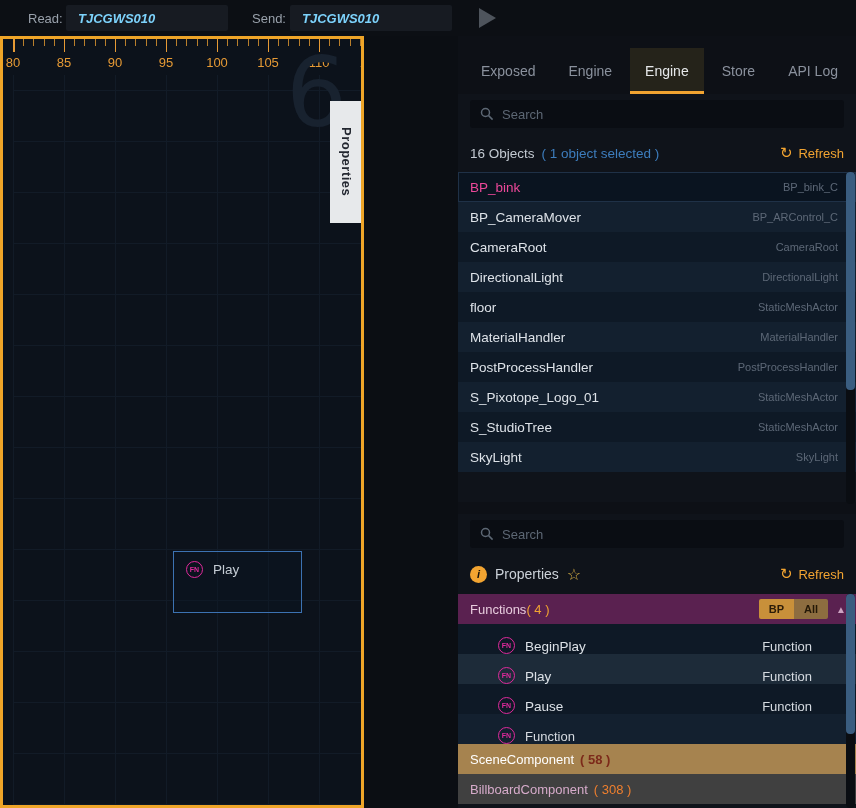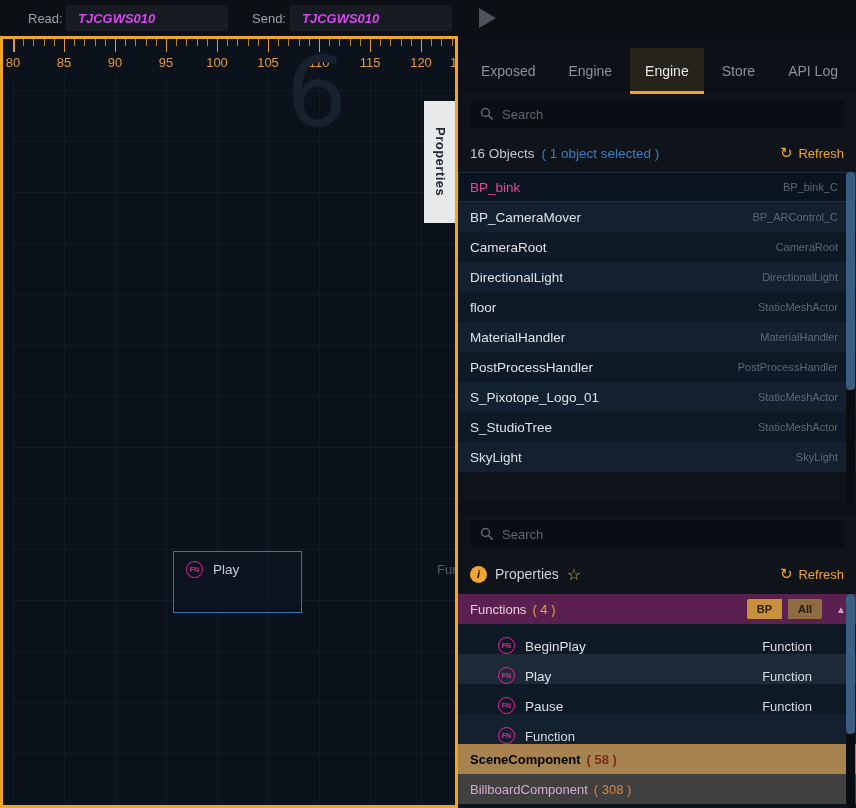--- a/index.html
+++ b/index.html
@@ -2,25 +2,25 @@
 <html><head>
 <meta charset="utf-8">
 <style>
   * { margin:0; padding:0; box-sizing:border-box; }
   html,body { width:856px; height:808px; background:#0b0e13; font-family:"Liberation Sans",sans-serif; overflow:hidden; position:relative; }
 
   
   .topbar { position:absolute; top:0; left:0; width:856px; height:36px; background:#0c0f14; }
   .tb-label { position:absolute; top:50%; transform:translateY(-50%); color:#99a1ab; font-size:13px; }
   .tb-input { position:absolute; top:5px; height:26px; width:162px; background:#171b22; border-radius:2px; display:flex; align-items:center; padding:0 12px; }
-  .tb-input span { color:#d946ef; font-style:italic; font-weight:bold; font-size:13px; }
+  .tb-input span { color:#7dd3fc; font-style:italic; font-weight:bold; font-size:13px; }
   .play-tri { position:absolute; left:479px; top:8px; width:0; height:0; border-left:17px solid #4e545c; border-top:10px solid transparent; border-bottom:10px solid transparent; }
 
   
-  .left-panel { position:absolute; top:36px; left:0; width:458px; height:772px; border:3px solid #efa528; background:#0c121b; overflow:hidden; }
+  .left-panel { position:absolute; top:36px; left:0; width:364px; height:772px; border:3px solid #efa528; background:#0c121b; overflow:hidden; }
   .ruler { position:absolute; top:0; left:0; right:0; height:36px; }
   .ticks-minor { position:absolute; top:0; left:10px; right:0; height:7px;
     background:repeating-linear-gradient(90deg,#b97f2c 0 1px,transparent 1px 10.2px); }
   .ticks-major { position:absolute; top:0; left:10px; right:0; height:13px;
     background:repeating-linear-gradient(90deg,#e69a35 0 1.5px,transparent 1.5px 51px); }
   .rn { position:absolute; top:16px; transform:translateX(-50%); color:#e69a35; font-size:13px; }
   .rn-last { transform:none; left:447px; }
   .grid { position:absolute; left:10px; top:36px; right:-45px; bottom:0;
     background:
       repeating-linear-gradient(90deg,#121b27 0 1px,transparent 1px 51px),
@@ -62,38 +62,38 @@
   .obj-row.selected .obj-name { color:#ec4899; }
   .obj-type { font-size:11px; color:#5d6877; }
 
   .gap { height:12px; background:#0d1016; }
 
   .props-header { height:40px; display:flex; align-items:center; padding:0 12px; gap:8px; }
   .info-icon { flex:none; width:17px; height:17px; border-radius:50%; background:#f2a431; color:#14100a; font-weight:bold; font-style:italic; font-size:11px; display:flex; align-items:center; justify-content:center; }
   .props-title { color:#ccd2d9; font-size:14px; }
   .star { color:#d9b145; font-size:16px; }
 
-  .fn-header { height:30px; background:#5a2150; display:flex; align-items:center; padding:0 10px 0 12px; gap:6px; }
+  .fn-header { height:30px; background:#5a2150; display:flex; align-items:center; padding:0 10px 0 12px; }
   .fn-title { color:#e7cbdd; font-size:13px; }
   .fn-count { color:#f2a431; font-size:13px; }
   .bp-btn,.all-btn { font-size:11px; font-weight:bold; height:20px; line-height:20px; padding:0 10px; }
   .bp-btn { background:#c8903a; color:#2b1c08; border-radius:2px 0 0 2px; }
   .all-btn { background:#8d6d40; color:#241807; border-radius:0 2px 2px 0; margin-right:8px; }
   .chev { color:#cda3c3; font-size:10px; }
 
   .fn-row { height:30px; display:flex; align-items:flex-end; padding:0 44px 0 40px; gap:10px; }
   .fn-row.dark { background:#0e1926; }
   .fn-row.lite { background:#13202f; }
   .fn-row.selected { background:#1d2b39; }
   .fn-name { flex:1; font-size:13.5px; color:#dbe0e6; }
   .fn-type { font-size:13px; color:#d5dae0; }
 
   .sec-header { height:30px; display:flex; align-items:center; padding:0 12px; gap:6px; font-size:13px; }
   .sec-tan { background:#a6834f; }
-  .sec-tan .sec-title { color:#000000; font-weight:700; }
+  .sec-tan .sec-title { color:#ffffff; font-weight:400; }
   .sec-tan .sec-count { color:#7c2a1a; font-weight:600; }
   .sec-plum { background:#404040; }
   .sec-plum .sec-title { color:#d6abca; }
   .sec-plum .sec-count { color:#ef7f2e; }
 
   .sb { position:absolute; width:9px; right:1px; background:#0a0d12; border-radius:4px; }
   .sb-thumb { position:absolute; left:0; width:9px; background:#3a5d80; border-radius:4px; }
   .sb1 { top:136px; height:332px; }
   .sb1 .sb-thumb { top:0; height:218px; }
   .sb2 { top:558px; height:214px; }

